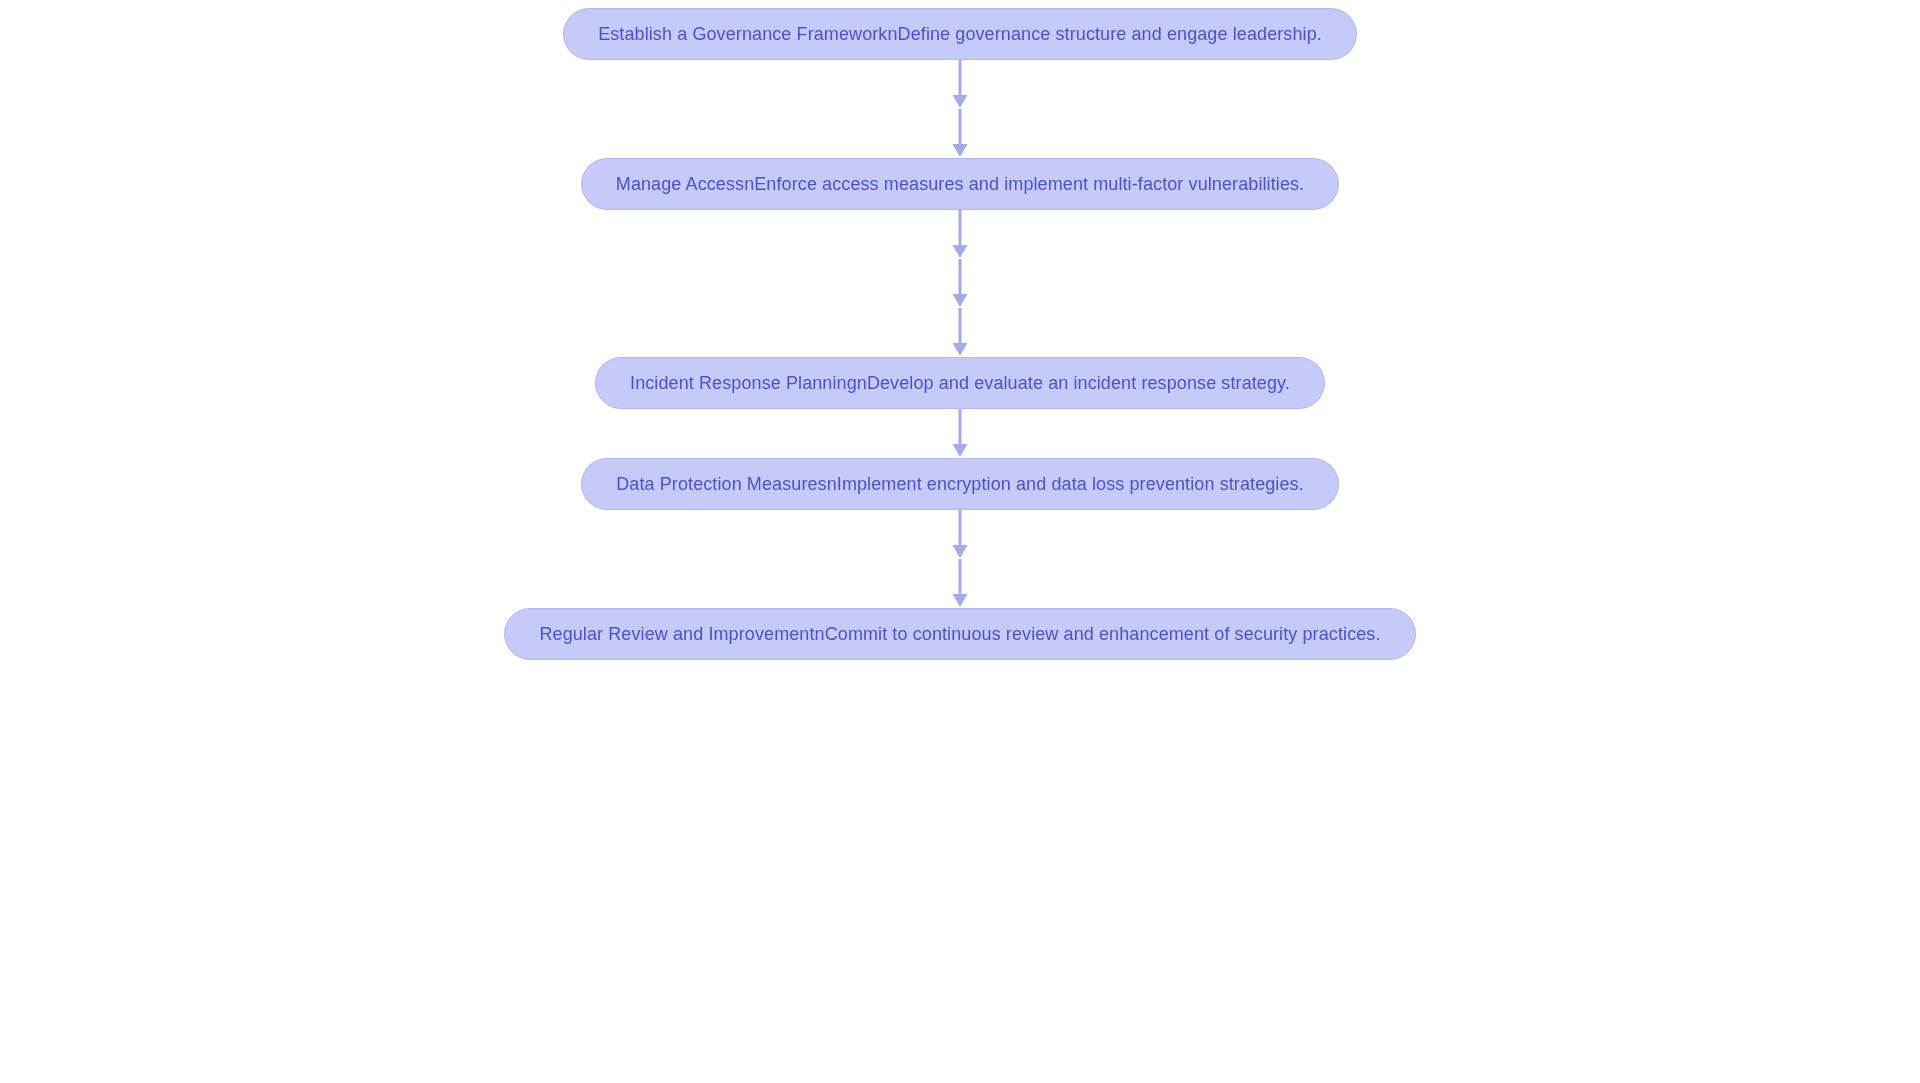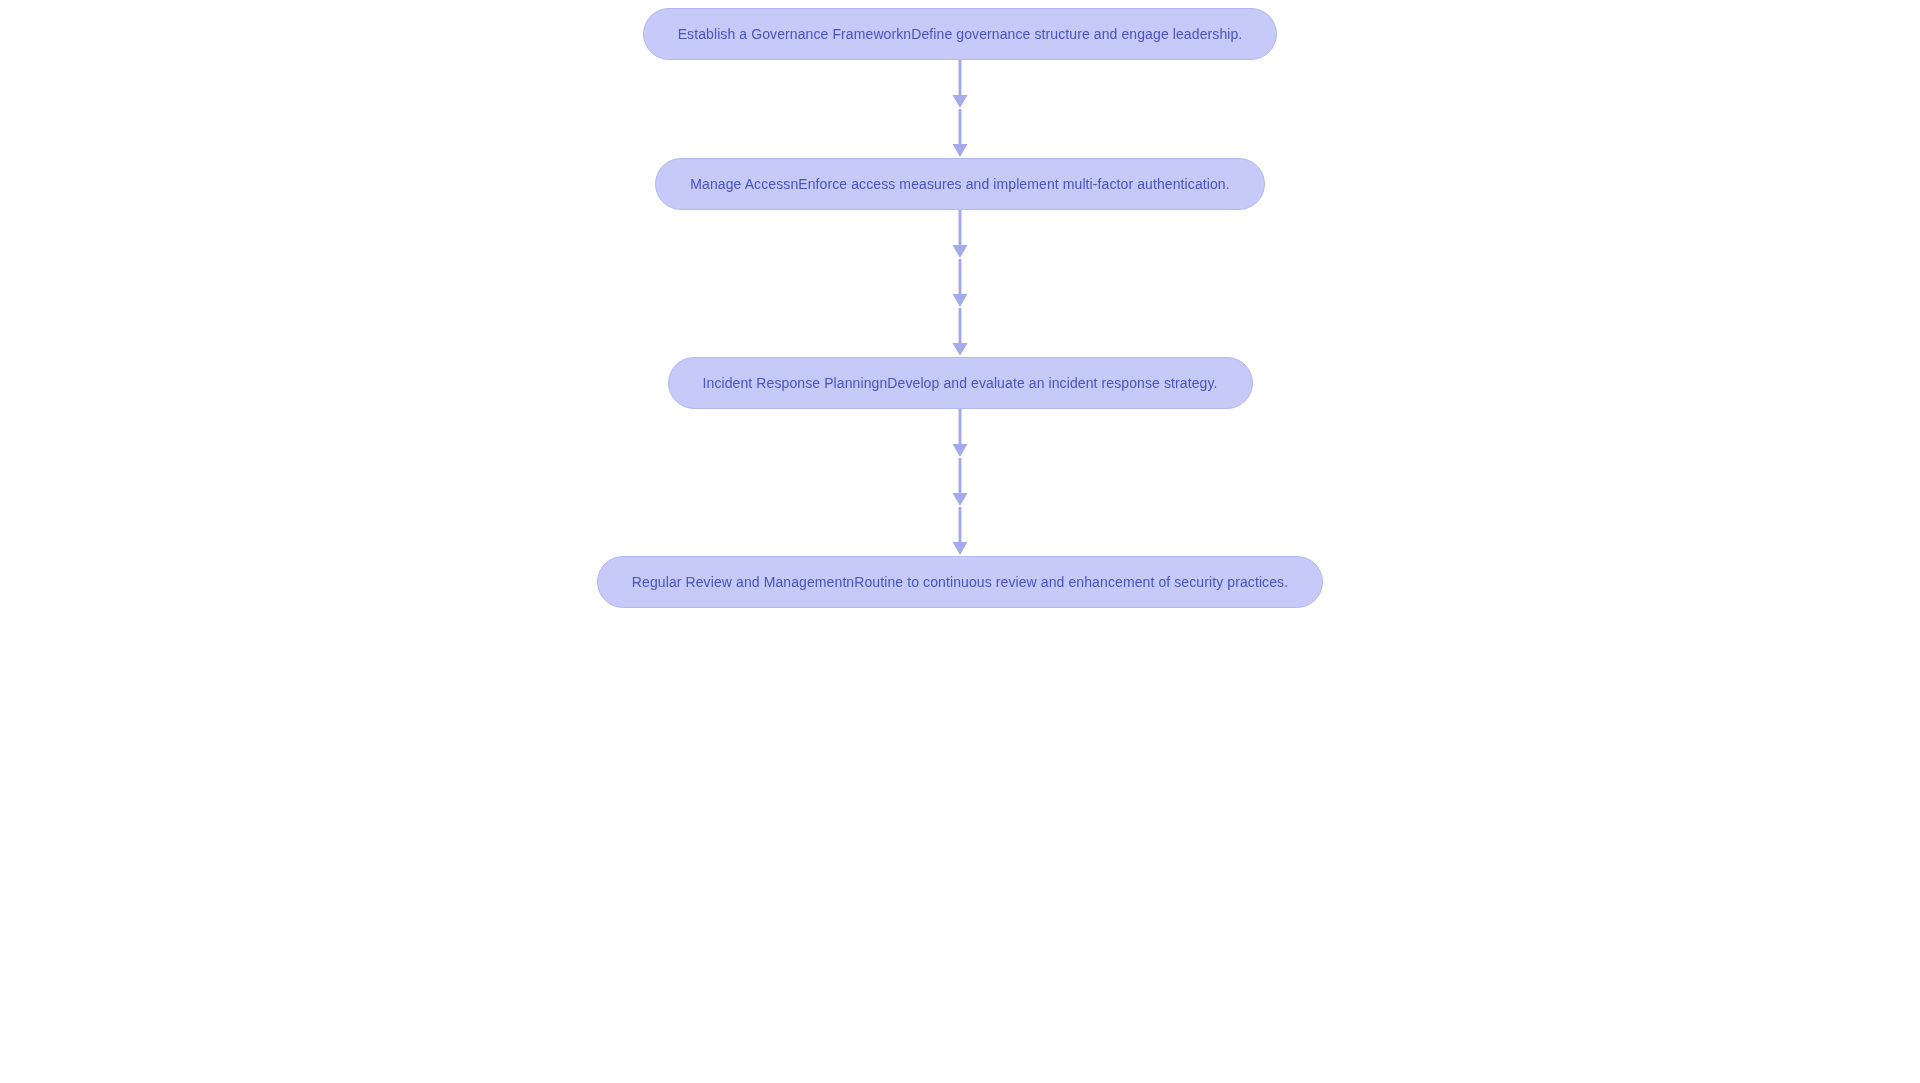--- a/index.html
+++ b/index.html
@@ -25,21 +25,21 @@
     padding-top: 8px;
     box-sizing: border-box;
   }
 
   .node {
     box-sizing: border-box;
     background: #c6caf8;
     border: 1px solid #b3b8f0;
     border-radius: 999px;
     color: #4a52c4;
-    font-size: 14px;
+    font-size: 18px;
     line-height: 1;
     letter-spacing: 0.1px;
     display: flex;
     align-items: center;
     justify-content: flex-start;
     height: 52px;
     padding: 12px 34px;
     white-space: nowrap;
     box-shadow: 0 0 0 0 rgba(0,0,0,0);
   }
@@ -73,21 +73,21 @@
     <polygon points="7.5,35 22.5,35 15,48"></polygon>
   </svg>
 
 
   <svg class="connector" viewBox="0 0 30 49" xmlns="http://www.w3.org/2000/svg">
     <line x1="15" y1="0" x2="15" y2="36"></line>
     <polygon points="7.5,35 22.5,35 15,48"></polygon>
   </svg>
 
   <div class="node">
-    <span>Manage AccessnEnforce access measures and implement multi-factor authentication.</span>
+    <span>Manage AccessnEnforce access measures and implement multi-factor vulnerabilities.</span>
   </div>
 
   <svg class="connector" viewBox="0 0 30 49" xmlns="http://www.w3.org/2000/svg">
     <line x1="15" y1="0" x2="15" y2="36"></line>
     <polygon points="7.5,35 22.5,35 15,48"></polygon>
   </svg>
 
 
   <svg class="connector" viewBox="0 0 30 49" xmlns="http://www.w3.org/2000/svg">
     <line x1="15" y1="0" x2="15" y2="36"></line>
@@ -102,29 +102,32 @@
 
   <div class="node">
     <span>Incident Response PlanningnDevelop and evaluate an incident response strategy.</span>
   </div>
 
   <svg class="connector" viewBox="0 0 30 49" xmlns="http://www.w3.org/2000/svg">
     <line x1="15" y1="0" x2="15" y2="36"></line>
     <polygon points="7.5,35 22.5,35 15,48"></polygon>
   </svg>
 
+  <div class="node">
+    <span>Data Protection MeasuresnImplement encryption and data loss prevention strategies.</span>
+  </div>
 
   <svg class="connector" viewBox="0 0 30 49" xmlns="http://www.w3.org/2000/svg">
     <line x1="15" y1="0" x2="15" y2="36"></line>
     <polygon points="7.5,35 22.5,35 15,48"></polygon>
   </svg>
 
 
   <svg class="connector" viewBox="0 0 30 49" xmlns="http://www.w3.org/2000/svg">
     <line x1="15" y1="0" x2="15" y2="36"></line>
     <polygon points="7.5,35 22.5,35 15,48"></polygon>
   </svg>
 
   <div class="node">
-    <span>Regular Review and ManagementnRoutine to continuous review and enhancement of security practices.</span>
+    <span>Regular Review and ImprovementnCommit to continuous review and enhancement of security practices.</span>
   </div>
 
 </div>
 
 </body></html>

